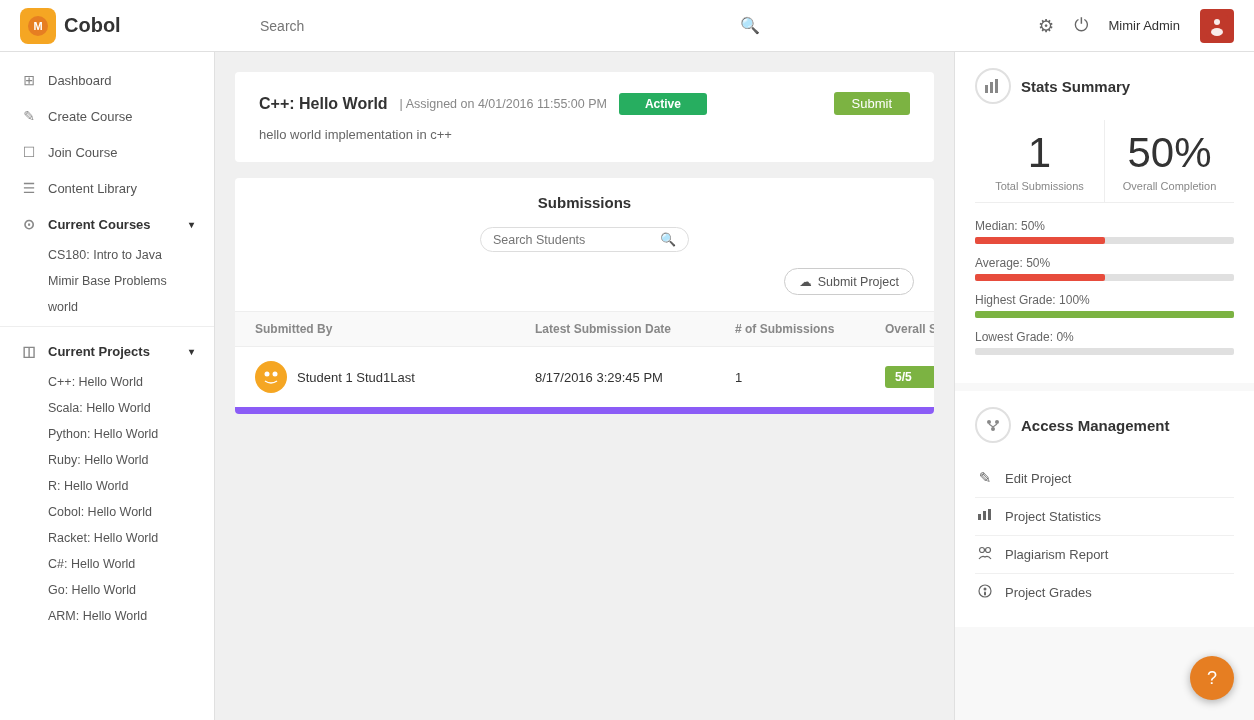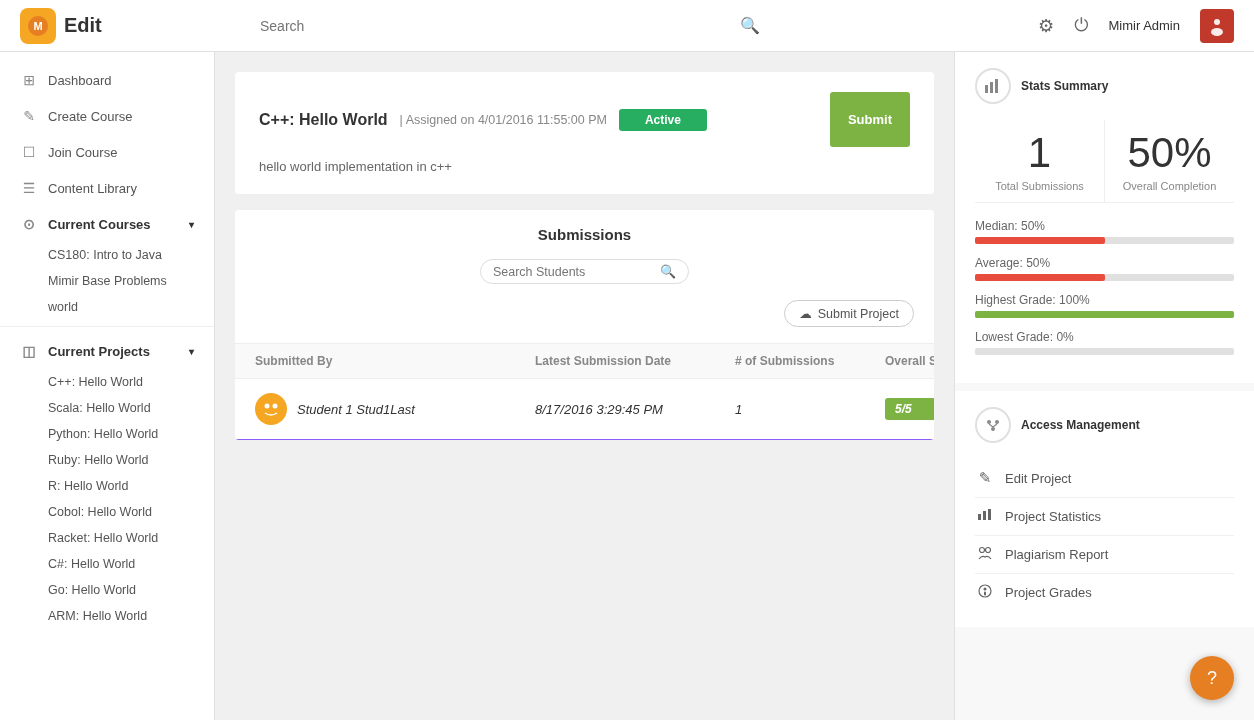--- a/index.html
+++ b/index.html
@@ -162,24 +162,24 @@
       color: white;
       padding: 4px 26px;
       border-radius: 3px;
       font-size: 12px;
       font-weight: 600;
     }
     .btn-submit {
       background: #7cb342;
       color: white;
       border: none;
-      padding: 20px 18px;
+      padding: 4px 18px;
       border-radius: 3px;
       font-size: 13px;
-      font-weight: 700;
+      font-weight: 400;
       cursor: pointer;
       margin-left: auto;
     }
     .project-desc {
       color: #666;
       font-size: 13px;
     }
 
     
     .submissions-card {
@@ -240,22 +240,21 @@
       border-bottom: 1px solid #eee;
       font-size: 12px;
       color: #888;
       font-weight: 600;
     }
     .table-row {
       display: grid;
       grid-template-columns: 280px 200px 150px 150px auto;
       padding: 14px 20px;
       align-items: center;
-      border-bottom: 1px solid #8b5cf6;
-      font-style: italic;
+      border-bottom: 7px solid #8b5cf6;
     }
     .student-cell {
       display: flex;
       align-items: center;
       gap: 10px;
     }
     .student-avatar {
       width: 32px;
       height: 32px;
       background: #f5a623;
@@ -289,21 +288,21 @@
       margin-bottom: 8px;
       padding: 16px 20px;
     }
     .section-title-row {
       display: flex;
       align-items: center;
       gap: 10px;
       margin-bottom: 16px;
     }
     .section-title {
-      font-size: 12px;
+      font-size: 15px;
       font-weight: 600;
       color: #333;
     }
     .section-icon {
       width: 36px;
       height: 36px;
       border: 2px solid #e0e0e0;
       border-radius: 50%;
       display: flex;
       align-items: center;
@@ -395,21 +394,21 @@
 <body>
 
 <div class="top-nav">
   <div class="logo-area">
     <div class="logo-icon">
       <svg width="22" height="22" viewBox="0 0 22 22">
         <ellipse cx="11" cy="11" rx="10" ry="10" fill="#e67e22"></ellipse>
         <text x="11" y="15" text-anchor="middle" fill="white" font-size="11" font-weight="bold">M</text>
       </svg>
     </div>
-    <span class="logo-text">Edit</span>
+    <span class="logo-text">Cobol</span>
   </div>
   <div class="search-area">
     <input type="text" placeholder="Search" style="">
     <span class="search-icon-top">🔍</span>
   </div>
   <div class="nav-right">
     <span class="nav-icon">⚙</span>
     <span class="nav-icon">⏻</span>
     <span class="nav-username">Mimir Admin</span>
     <div class="avatar-box">

